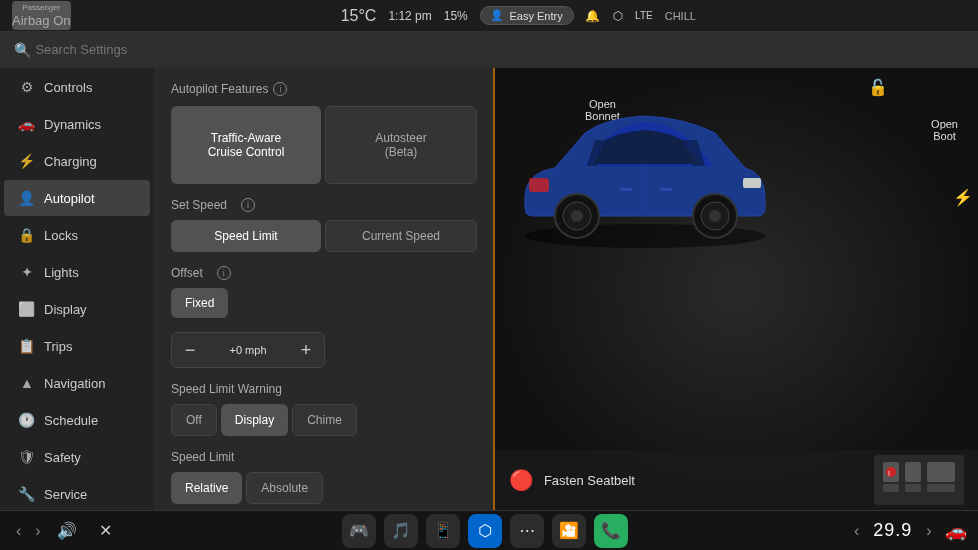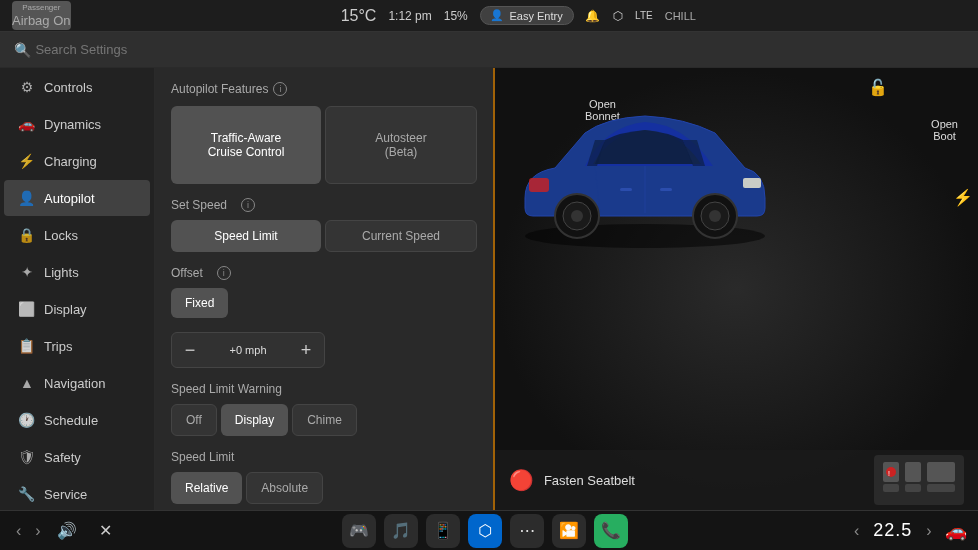--- a/index.html
+++ b/index.html
@@ -571,17 +571,17 @@
     <div class="taskbar-icon-btn">🎮</div>
     <div class="taskbar-icon-btn">🎵</div>
     <div class="taskbar-icon-btn">📱</div>
     <div class="taskbar-icon-btn" style="background:#0066cc;color:white">⬡</div>
     <div class="taskbar-icon-btn">⋯</div>
     <div class="taskbar-icon-btn">🎦</div>
     <div class="taskbar-icon-btn" style="background:#27ae60;color:white">📞</div>
   </div>
   <div class="taskbar-right">
     <button class="nav-arrow">‹</button>
-    <span class="speed-display">22.5</span>
+    <span class="speed-display">29.9</span>
     <button class="nav-arrow">›</button>
     <span style="font-size:18px;color:#ccc">🚗</span>
   </div>
 </div>
 
 </body></html>

